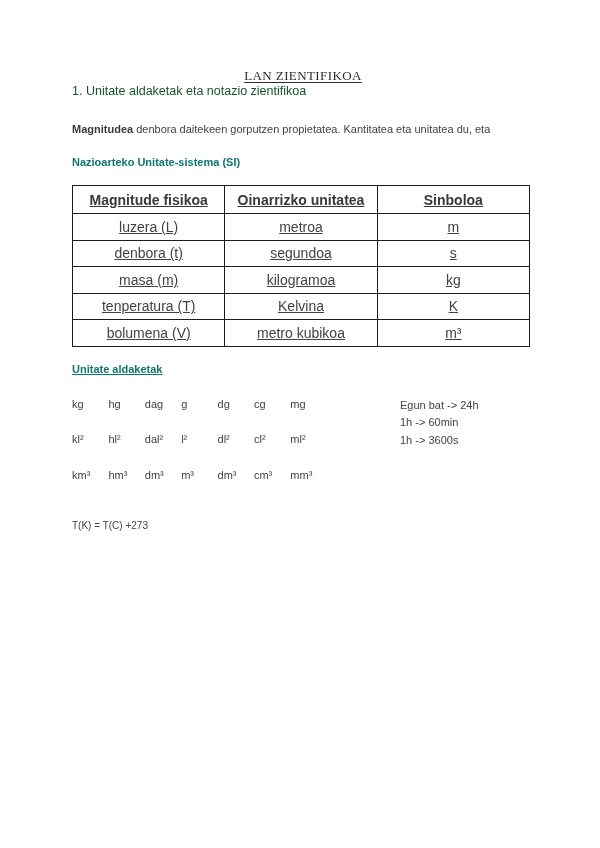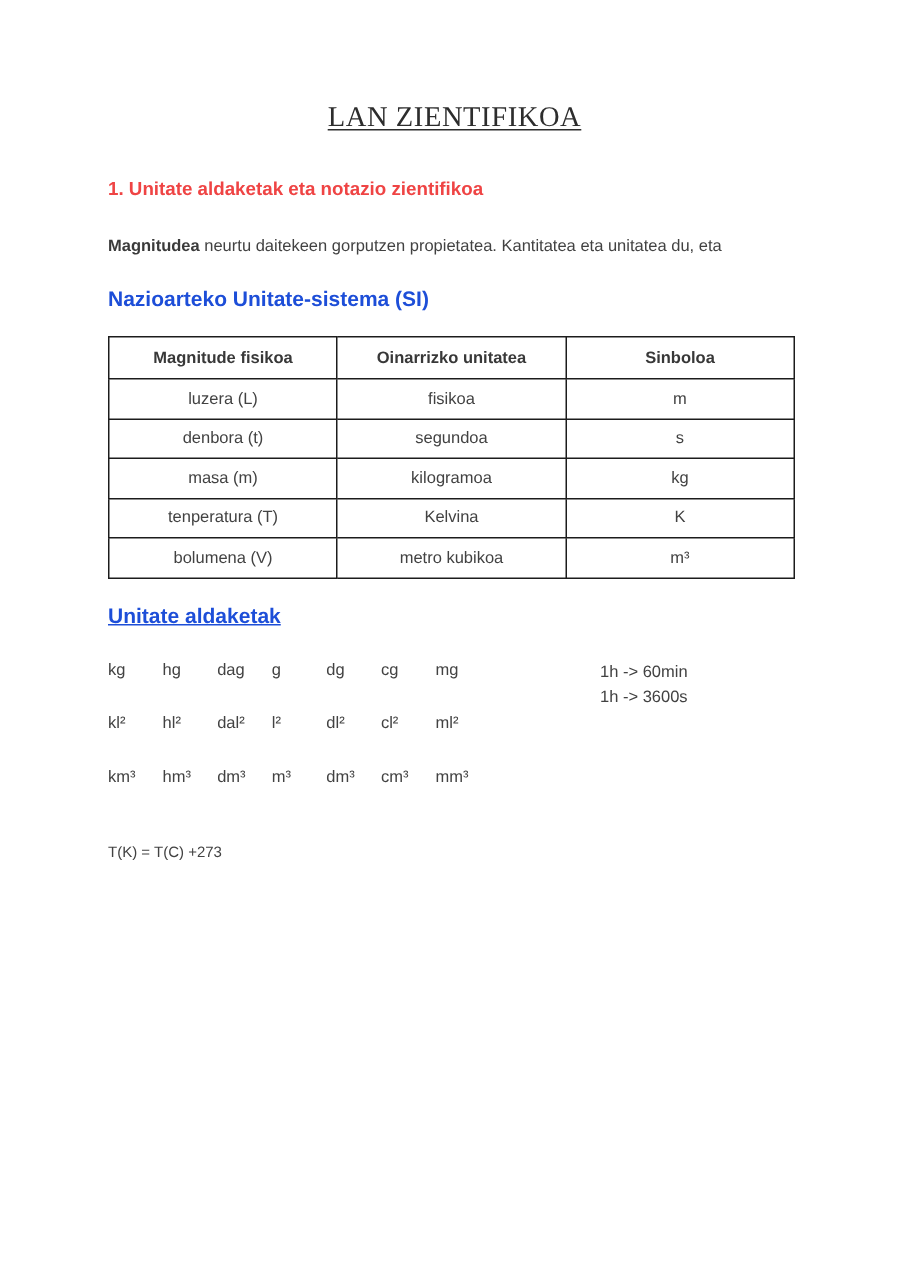--- a/index.html
+++ b/index.html
@@ -15,64 +15,64 @@
     width: 600px; height: 848px;
     background: #ffffff;
     overflow: hidden;
   }
   .content { padding: 0 66px 0 72px; }
 
   .doc-title {
     margin-top: 68px;
     text-align: center;
     font-family: "Liberation Serif", serif;
-    font-size: 19px;
+    font-size: 13px;
     letter-spacing: 0.4px;
     color: #2d2d2d;
   }
   .doc-title span {
     text-decoration: underline;
     text-underline-offset: 2px;
   }
 
   .h1 {
-    margin-top: 29px;
     font-size: 12.5px;
-    font-weight: bold;
-    color: #ef4444;
+    font-weight: normal;
+    color: #14532d;
   }
 
   .para {
     margin-top: 21px;
     font-size: 11px;
     line-height: 20px;
     color: #424242;
     width: 490px;
   }
   .para .lead { font-weight: bold; color: #3a3a3a; }
 
   .h2 {
     margin-top: 17px;
-    font-size: 14px;
+    font-size: 11px;
     font-weight: bold;
-    color: #1d4ed8;
+    color: #0f766e;
   }
 
   table.si {
     margin-top: 17px;
     width: 458px;
     border-collapse: collapse;
     table-layout: fixed;
   }
   table.si th, table.si td {
     border: 1.5px solid #1c1c1c;
     text-align: center;
     vertical-align: middle;
-    font-size: 11px;
-    color: #424242;
+    font-size: 14px;
+    color: #424242;
+    text-decoration: underline;
   }
   table.si th {
     height: 28px;
     font-weight: bold;
     color: #383838;
   }
   table.si td { height: 26.5px; font-weight: normal; }
 
   .units-heading { margin-top: 16px; text-decoration: underline; }
 
@@ -109,37 +109,37 @@
 <div class="page">
   <div class="content">
 
     <div class="doc-title">
       <span>LAN ZIENTIFIKOA</span>
     </div>
 
     <div class="h1">1. Unitate aldaketak eta notazio zientifikoa</div>
 
     <div class="para">
-      <span class="lead">Magnitudea</span><span> neurtu daitekeen gorputzen propietatea. Kantitatea eta unitatea du, eta</span><br>
+      <span class="lead">Magnitudea</span><span> denbora daitekeen gorputzen propietatea. Kantitatea eta unitatea du, eta</span><br>
     </div>
 
     <div class="h2">Nazioarteko Unitate-sistema (SI)</div>
 
     <table class="si">
       <thead>
         <tr>
           <th>Magnitude fisikoa</th>
           <th>Oinarrizko unitatea</th>
           <th>Sinboloa</th>
         </tr>
       </thead>
       <tbody>
         <tr>
           <td>luzera (L)</td>
-          <td>fisikoa</td>
+          <td>metroa</td>
           <td>m</td>
         </tr>
         <tr>
           <td>denbora (t)</td>
           <td>segundoa</td>
           <td>s</td>
         </tr>
         <tr>
           <td>masa (m)</td>
           <td>kilogramoa</td>
@@ -181,20 +181,21 @@
         <span>km³</span>
         <span>hm³</span>
         <span>dm³</span>
         <span>m³</span>
         <span>dm³</span>
         <span>cm³</span>
         <span>mm³</span>
       </div>
 
       <div class="facts">
+        <div>Egun bat -&gt; 24h</div>
         <div>1h -&gt; 60min</div>
         <div>1h -&gt; 3600s</div>
       </div>
     </div>
 
     <div class="formula">T(K) = T(C) +273</div>
 
   </div>
 </div>
 

